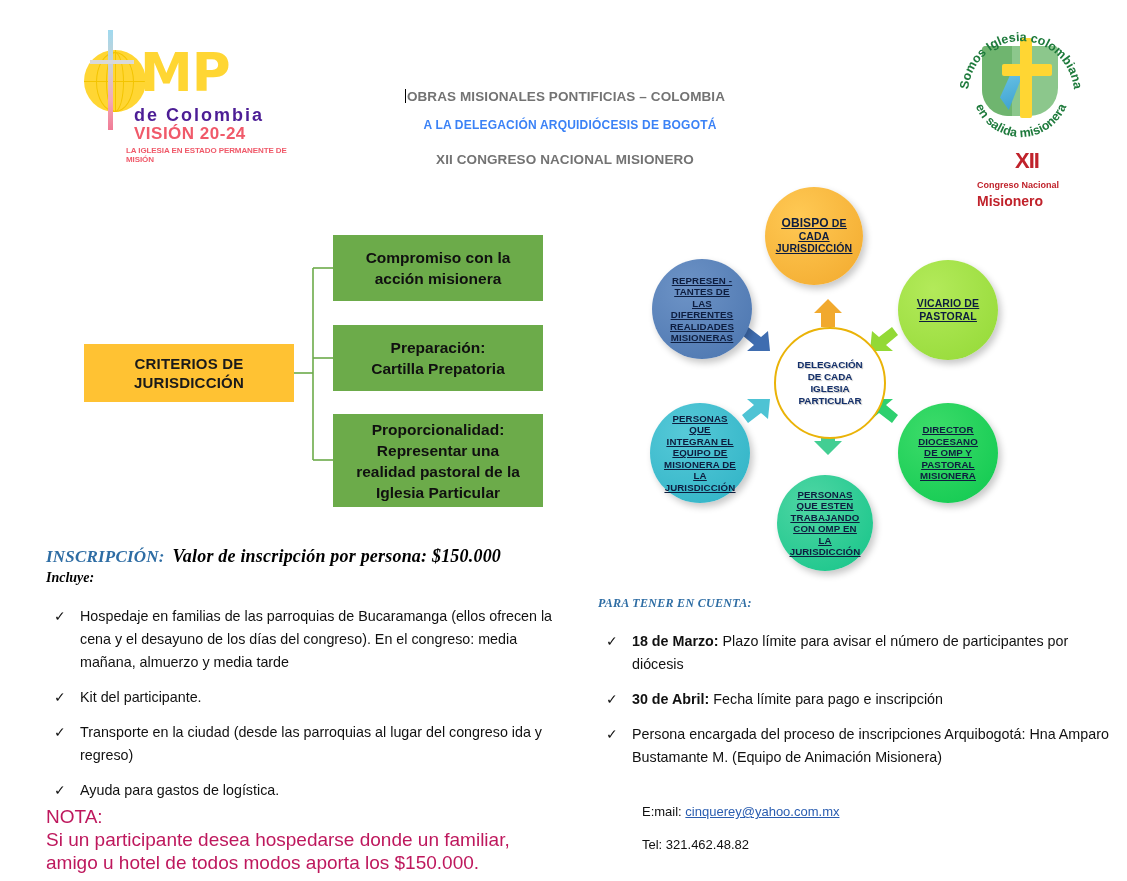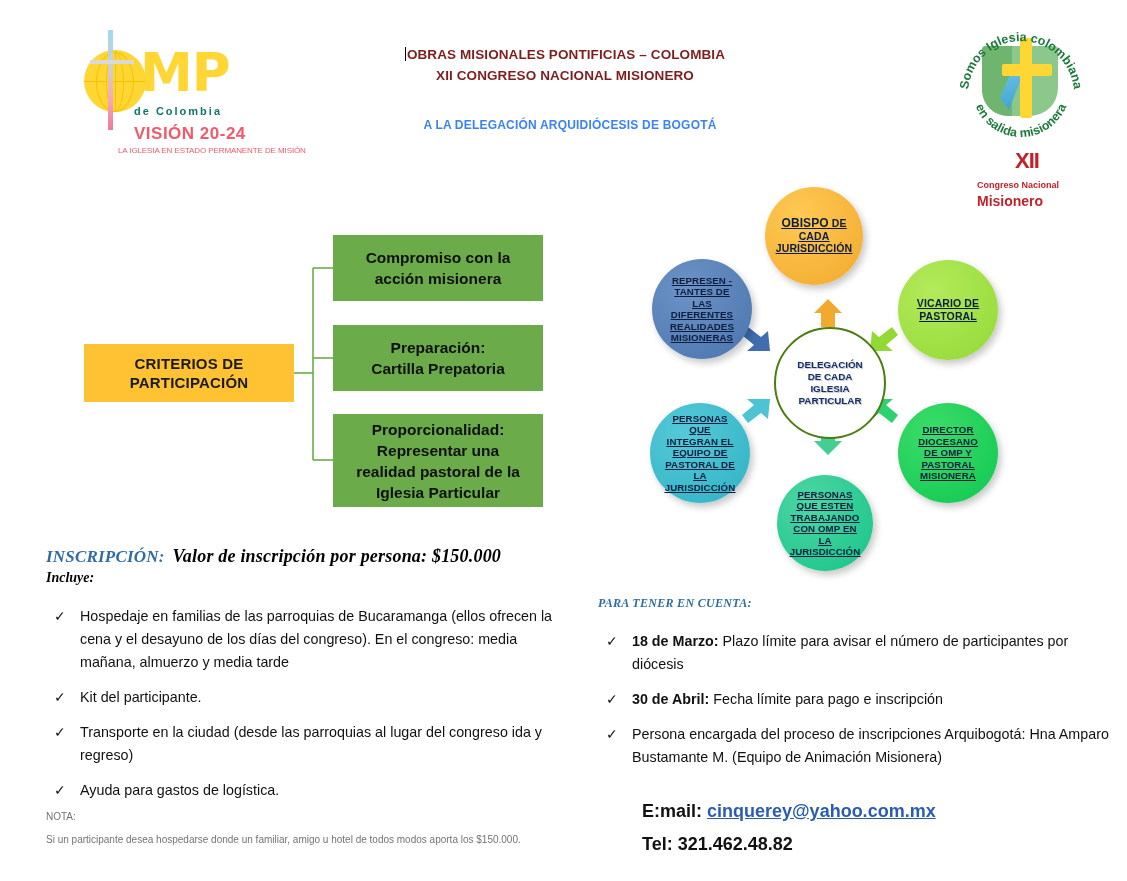--- a/index.html
+++ b/index.html
@@ -8,21 +8,21 @@
     width:1127px;height:881px;background:#ffffff;position:relative;
     font-family:"Liberation Sans", sans-serif;color:#000;overflow:hidden;
   }
   .page{position:absolute;inset:0;}
 
   
   .hdr-left-logo{position:absolute;left:62px;top:22px;width:250px;height:140px;}
   .hdr-right-logo{position:absolute;left:948px;top:22px;width:170px;height:160px;}
   .hdr-center{position:absolute;left:300px;top:44px;width:530px;text-align:center;}
   .hdr-line1,.hdr-line2{
-    font-weight:bold;font-size:13.5px;letter-spacing:.1px;line-height:21px;color:#7f1d1d;
+    font-weight:bold;font-size:13.5px;letter-spacing:.1px;line-height:21px;color:#737373;margin-top:42px;
   }
   .hdr-caret{
     display:inline-block;width:1px;height:14px;background:#000;vertical-align:-2px;margin-right:1px;
   }
   .hdr-title{
     position:absolute;left:250px;top:118px;width:640px;text-align:center;
     font-weight:bold;font-size:12px;color:#3b82f6;letter-spacing:.2px;
   }
 
   
@@ -42,23 +42,23 @@
   }
   .omp-globe-e1{left:12px;width:36px;}
   .omp-globe-e2{left:22px;width:16px;}
   .omp-cross-v{position:absolute;left:46px;top:8px;width:5px;height:100px;
     background:linear-gradient(to bottom,#9fd9ef 0%,#cfcfcf 38%,#f4a9b7 70%,#f07b96 100%);}
   .omp-cross-h{position:absolute;left:28px;top:38px;width:44px;height:4px;background:#d9d9d9;}
   .omp-mp{
     position:absolute;left:78px;top:24px;font-size:53px;font-weight:bold;color:#ffd633;
     letter-spacing:-1px;line-height:53px;font-family:"DejaVu Sans", sans-serif;
   }
-  .omp-sub1{position:absolute;left:72px;top:83px;font-size:11px;color:#0f766e;font-weight:bold;letter-spacing:2px;}
+  .omp-sub1{position:absolute;left:72px;top:83px;font-size:18px;color:#4c1d95;font-weight:bold;letter-spacing:2px;}
   .omp-sub2{position:absolute;left:72px;top:102px;font-size:17px;color:#f05a6a;font-weight:bold;letter-spacing:.5px;}
-  .omp-sub3{position:absolute;left:12px;top:124px;font-size:8px;color:#f05a6a;font-weight:normal;letter-spacing:-.1px;padding-left:44px;}
+  .omp-sub3{position:absolute;left:20px;top:124px;font-size:8px;color:#f05a6a;font-weight:bold;letter-spacing:-.1px;padding-left:44px;}
 
   
   .xii{position:relative;width:100%;height:100%;}
   .xii-shield{
     position:absolute;left:34px;top:24px;width:76px;height:70px;background:#8cc78c;
     border-radius:4px 4px 28px 28px;
   }
   .xii-shield-dark{
     position:absolute;left:34px;top:24px;width:30px;height:70px;background:#6fb56f;
     border-radius:4px 0 0 26px;
@@ -111,48 +111,48 @@
   .bub-director{left:268px;top:228px;width:100px;height:100px;
      background:radial-gradient(circle at 35% 30%,#3ddc6a,#0ec84f);}
   .bub-personas-trab{left:147px;top:300px;width:96px;height:96px;
      background:radial-gradient(circle at 35% 30%,#4fd6a4,#14c488);}
   .bub-personas-int{left:20px;top:228px;width:100px;height:100px;
      background:radial-gradient(circle at 35% 30%,#56c9d8,#2eb2c5);}
   .bub-repre{left:22px;top:84px;width:100px;height:100px;
      background:radial-gradient(circle at 35% 30%,#6d93c6,#4a74ae);}
   .center-circle{
     position:absolute;left:144px;top:152px;width:108px;height:108px;border-radius:50%;
-    border:2px solid #4d7c0f;background:#fff;display:flex;align-items:center;justify-content:center;
+    border:2px solid #eab308;background:#fff;display:flex;align-items:center;justify-content:center;
     text-align:center;
   }
   .center-circle span{font-size:9.8px;line-height:12px;font-weight:bold;color:#14306b;display:block;
     text-shadow:1px 1px 1px rgba(150,150,150,.6);}
   .arrow{position:absolute;width:34px;height:32px;}
 
   
   .insc-head{position:absolute;left:46px;top:546px;font-size:17px;color:#2e6da4;
     font-family:"Liberation Serif",serif;font-style:italic;font-weight:bold;letter-spacing:.2px;}
   .insc-head .val{color:#000;font-size:18px;margin-left:8px;}
   .insc-incluye{position:absolute;left:46px;top:570px;font-size:14px;color:#000;
     font-family:"Liberation Serif",serif;font-style:italic;font-weight:bold;}
 
   ul.checks{list-style:none;margin:0;padding:0;}
   ul.checks li{position:relative;padding-left:34px;font-size:14.3px;line-height:23px;color:#111;margin-bottom:12px;}
   ul.checks li .ck{position:absolute;left:8px;top:0px;font-size:14px;color:#111;}
 
   .left-list{position:absolute;left:46px;top:605px;width:520px;}
-  .nota{position:absolute;left:46px;top:805px;width:520px;font-size:10px;line-height:23px;color:#737373;}
+  .nota{position:absolute;left:46px;top:805px;width:520px;font-size:19px;line-height:23px;color:#be185d;}
 
   .cuenta-head{position:absolute;left:598px;top:596px;font-size:12px;color:#2e6da4;
     font-family:"Liberation Serif",serif;font-style:italic;font-weight:bold;letter-spacing:.3px;}
   .right-list{position:absolute;left:598px;top:630px;width:520px;}
   .right-list li{font-size:14.3px;line-height:25px;}
   .right-list li b{font-weight:bold;margin-top:48px;}
   .contact{position:absolute;left:598px;top:795px;width:520px;}
-  .contact .line{font-size:18px;line-height:33px;color:#111;padding-left:44px;font-weight:bold;}
+  .contact .line{font-size:13px;line-height:33px;color:#111;padding-left:44px;}
   .contact a{color:#2a5db0;text-decoration:underline;}
 </style>
 </head>
 <body>
 
 <div class="page">
 
   <div class="hdr-left-logo">
     <div class="omp">
       <div class="omp-globe">
@@ -200,21 +200,21 @@
   </div>
 
   <div class="crit">
     <svg class="crit-lines" viewBox="0 0 500 305">
       <path d="M224,148 L243,148" stroke="#6cab4a" stroke-width="1.6" fill="none"></path>
       <path d="M243,43 L243,235" stroke="#6cab4a" stroke-width="1.6" fill="none"></path>
       <path d="M243,43 L263,43" stroke="#6cab4a" stroke-width="1.6" fill="none"></path>
       <path d="M243,133 L263,133" stroke="#6cab4a" stroke-width="1.6" fill="none"></path>
       <path d="M243,235 L263,235" stroke="#6cab4a" stroke-width="1.6" fill="none"></path>
     </svg>
-    <div class="crit-box-orange">CRITERIOS DE PARTICIPACIÓN</div>
+    <div class="crit-box-orange">CRITERIOS DE JURISDICCIÓN</div>
     <div class="crit-green crit-g1">Compromiso con la acción misionera</div>
     <div class="crit-green crit-g2">
         <span id="crit2">
           <div>Preparación:</div>
           <div>Cartilla Prepatoria</div>
         </span>
       </div>
     <div class="crit-green crit-g3">Proporcionalidad: Representar una realidad pastoral de la Iglesia Particular</div>
   </div>
 
@@ -270,21 +270,21 @@
           <span>LA</span>
           <span>JURISDICCIÓN</span>
         </span>
       </div>
     <div class="bub bub-personas-int">
         <span id="nInt">
           <span>PERSONAS</span>
           <span>QUE</span>
           <span>INTEGRAN EL</span>
           <span>EQUIPO DE</span>
-          <span>PASTORAL DE</span>
+          <span>MISIONERA DE</span>
           <span>LA</span>
           <span>JURISDICCIÓN</span>
         </span>
       </div>
     <div class="bub bub-repre">
         <span id="nRepre">
           <span>REPRESEN -</span>
           <span>TANTES DE</span>
           <span>LAS</span>
           <span>DIFERENTES</span>

